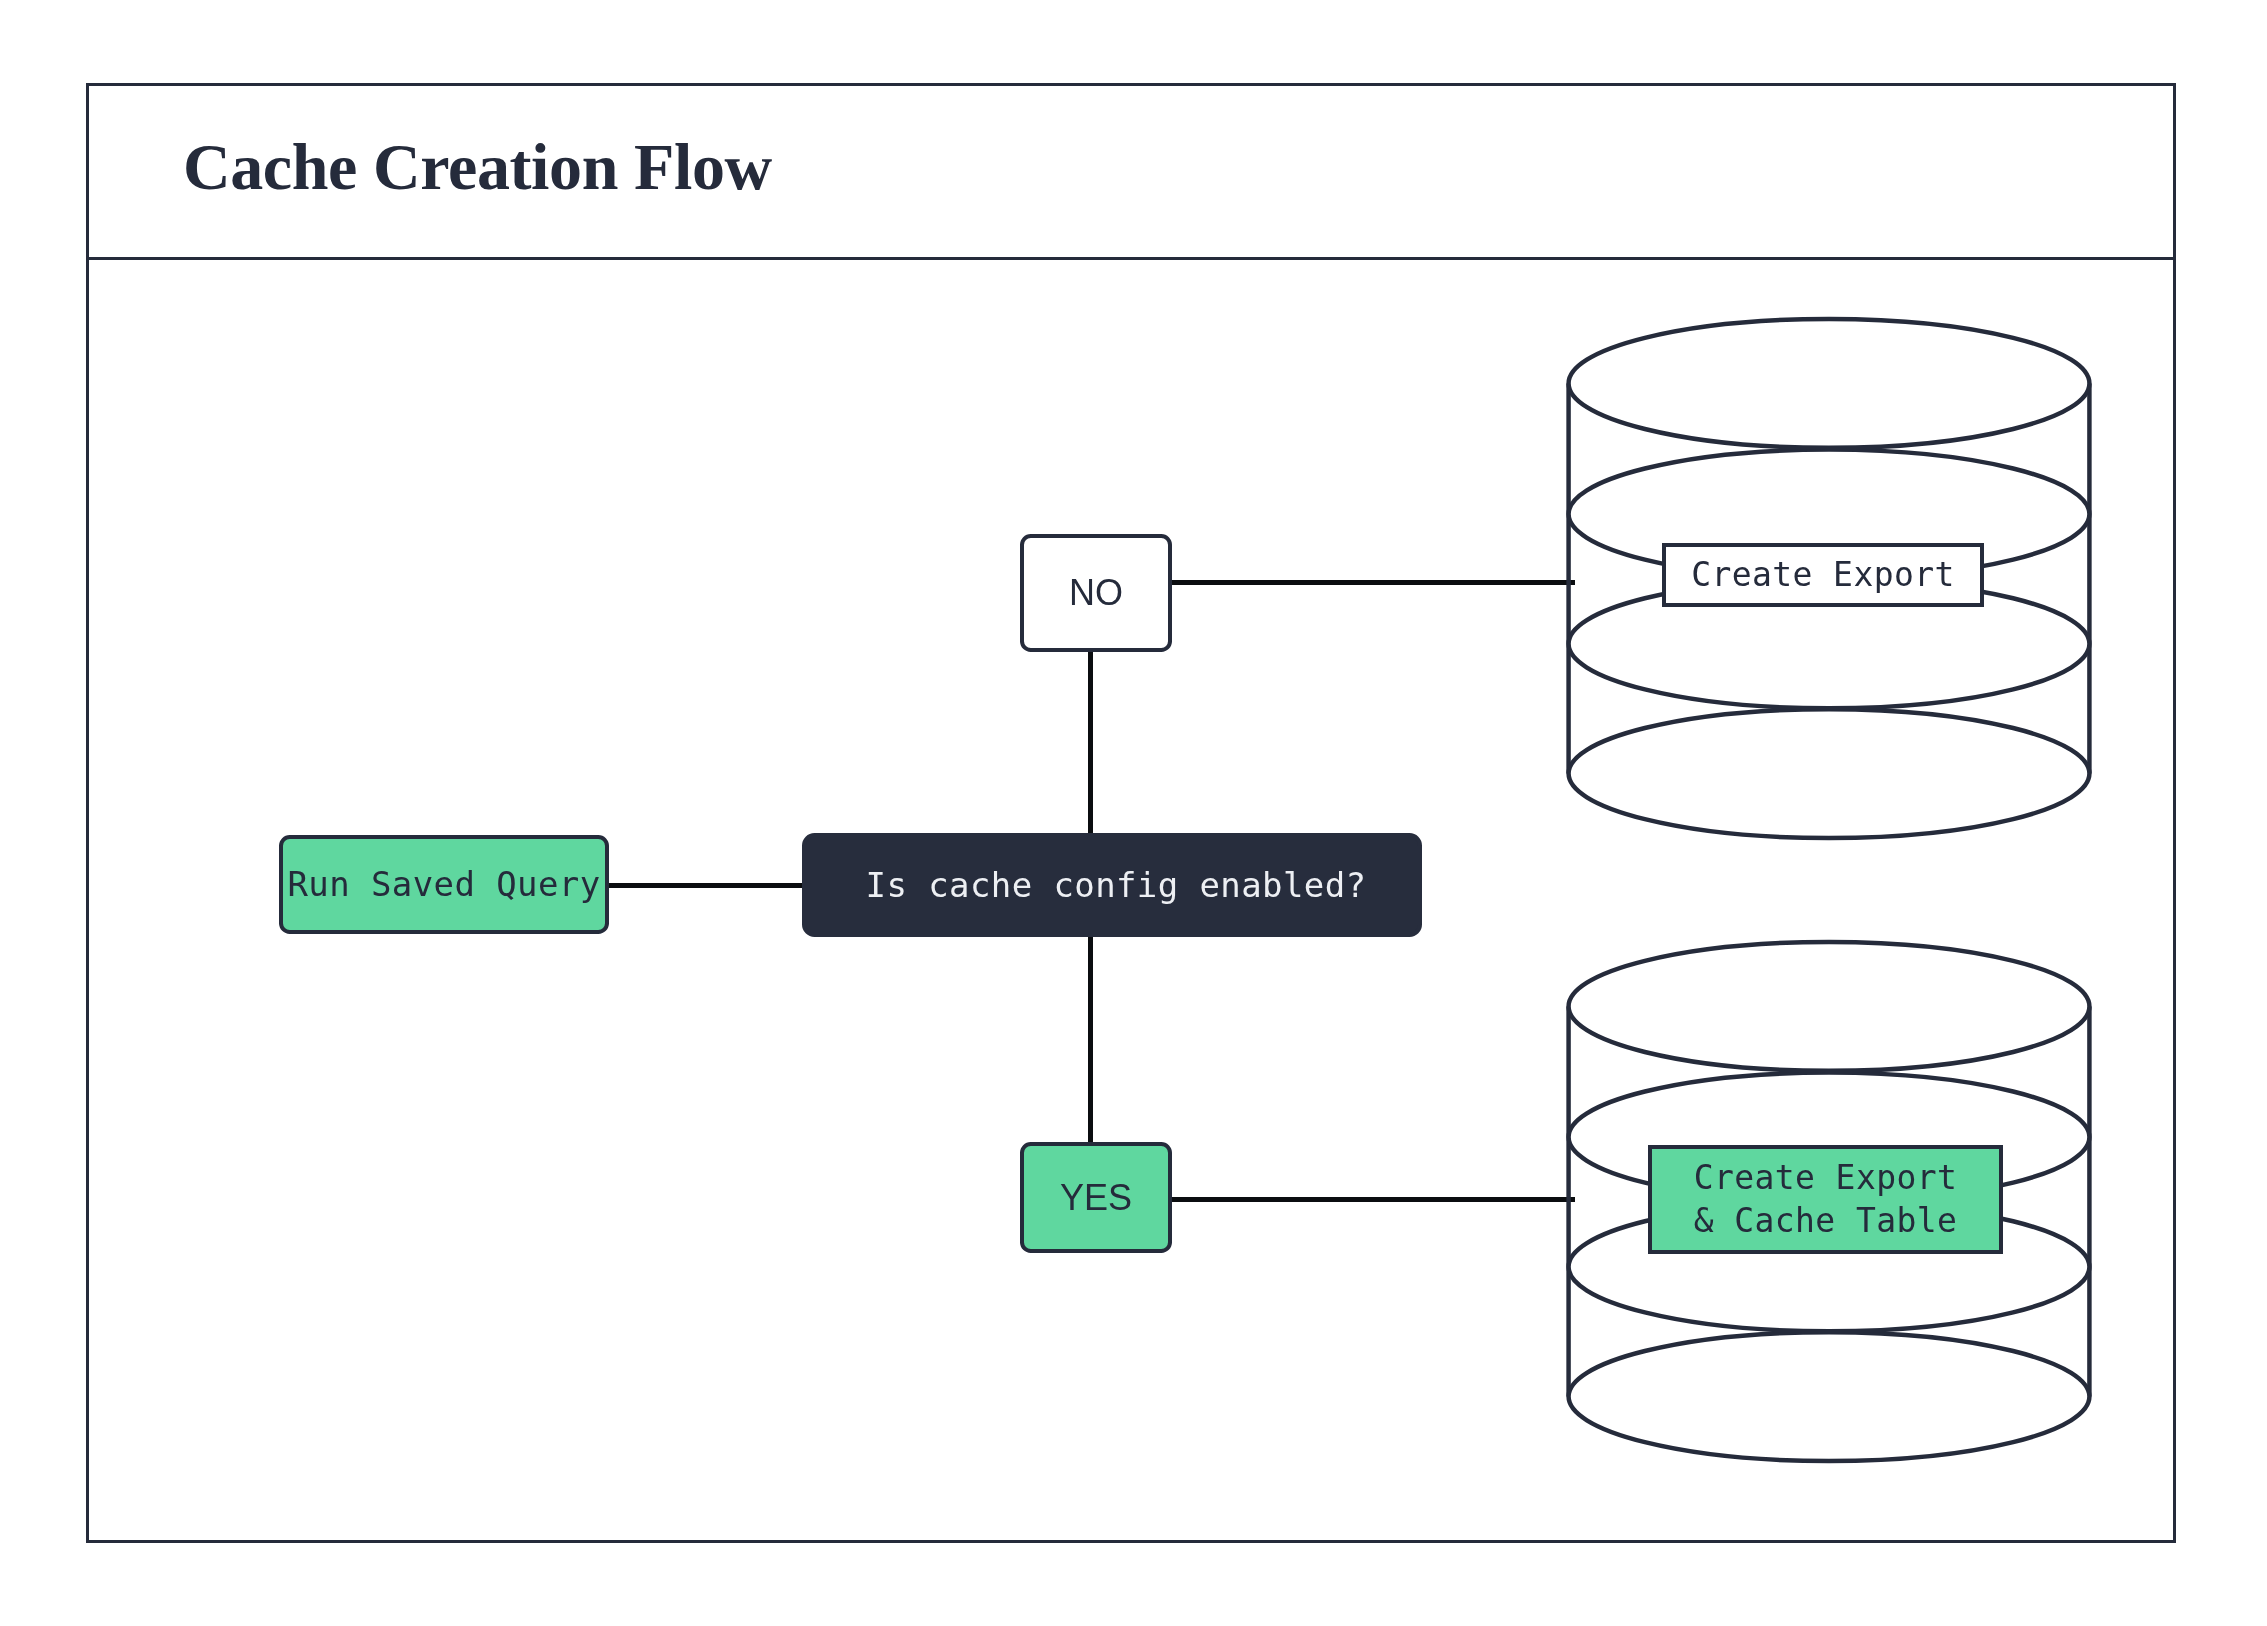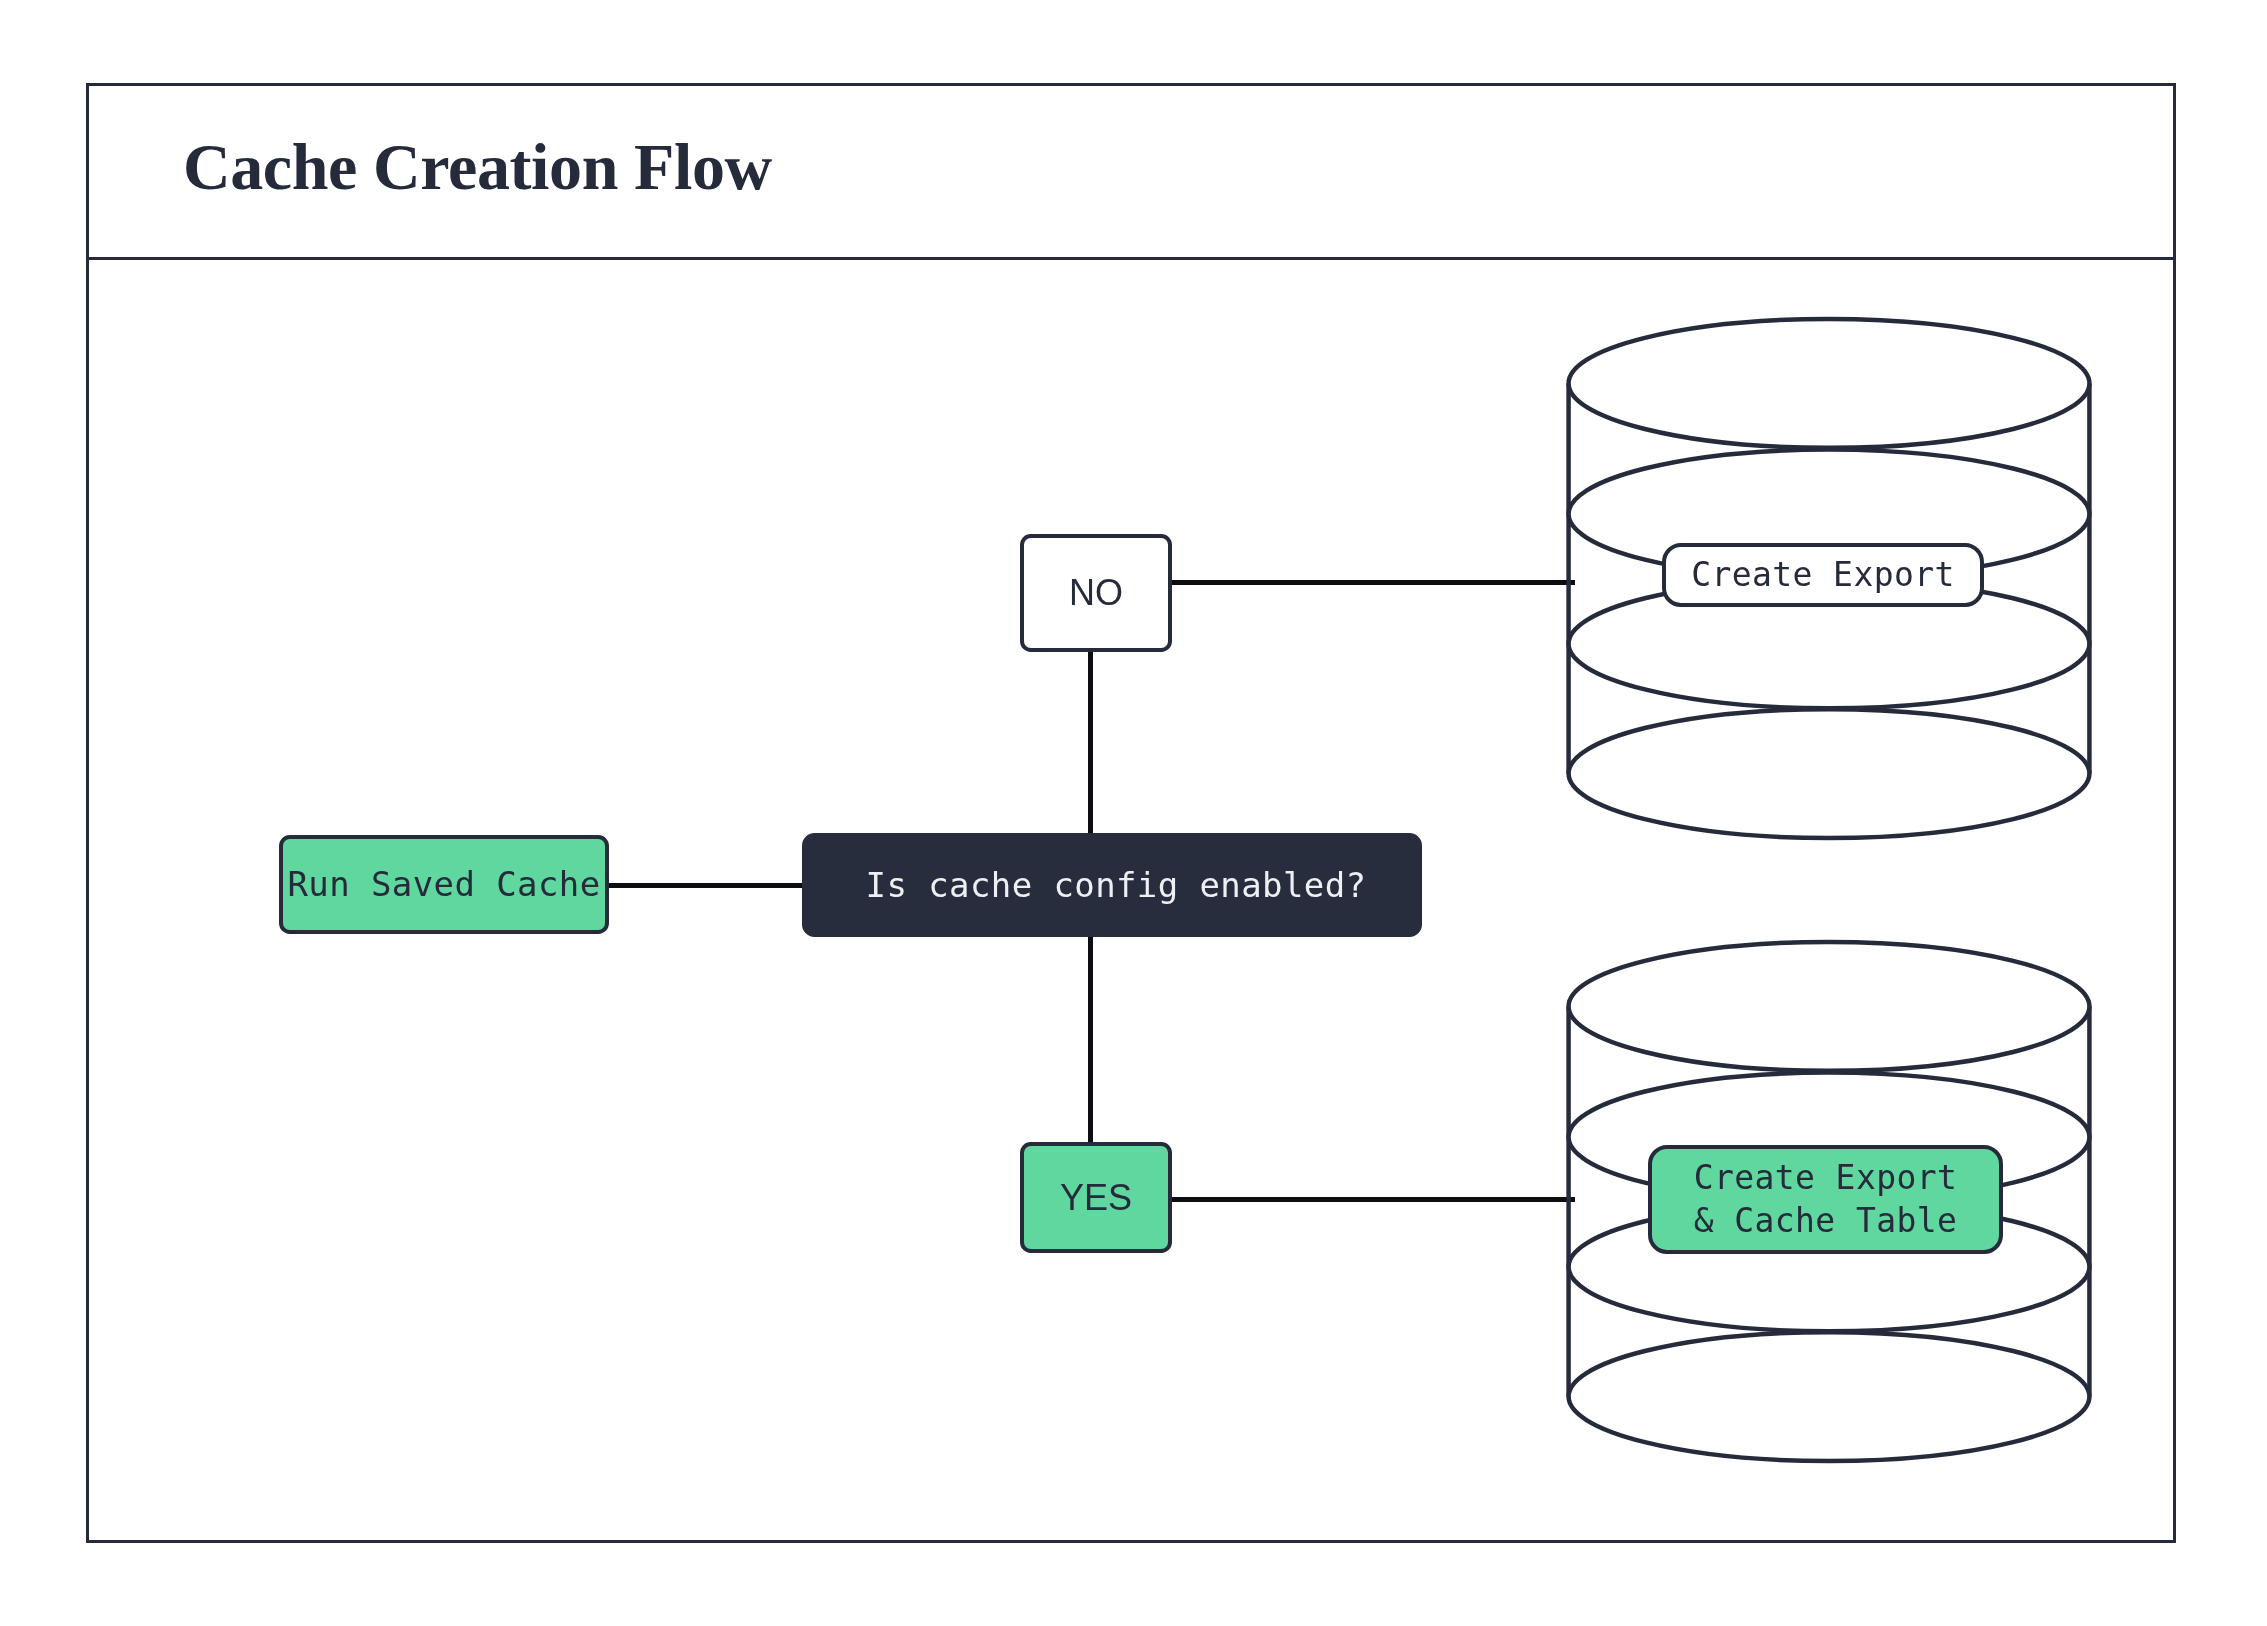--- a/index.html
+++ b/index.html
@@ -113,21 +113,21 @@
   .cylinder svg { display: block; }
 
   #cyl-top    { left: 1565px; top: 315px; }
   #cyl-bottom { left: 1565px; top: 938px; }
 
   
   .cyl-label {
     position: absolute;
     box-sizing: border-box;
     border: 4.5px solid #252B3B;
-    border-radius: 19px;
+    border-radius: 0;
     display: flex;
     align-items: center;
     justify-content: center;
     text-align: center;
     font-family: "DejaVu Sans Mono", "Liberation Mono", monospace;
     font-size: 33px;
     line-height: 1.28;
     letter-spacing: 0.4px;
     white-space: pre-line;
   }
@@ -186,21 +186,21 @@
           <ellipse cx="295" cy="512" rx="291" ry="72" fill="#FFFFFF"></ellipse>
           <ellipse cx="295" cy="367" rx="291" ry="72" fill="#FFFFFF"></ellipse>
           <ellipse cx="295" cy="222" rx="291" ry="72" fill="#FFFFFF"></ellipse>
           <ellipse cx="295" cy="76" rx="291" ry="72" fill="#FFFFFF"></ellipse>
         </g>
       </svg>
     </div>
     <div class="cyl-label" id="label-create-export-cache">Create Export
 &amp; Cache Table</div>
 
-    <div class="node node-mono fill-green" id="node-run-saved-query">Run Saved Cache</div>
+    <div class="node node-mono fill-green" id="node-run-saved-query">Run Saved Query</div>
 
     <div class="node node-mono fill-dark" id="node-decision">Is cache config enabled?</div>
 
     <div class="node node-sans fill-white" id="node-no">NO</div>
 
     <div class="node node-sans fill-green" id="node-yes">YES</div>
 
   </div>
 </div>
 

